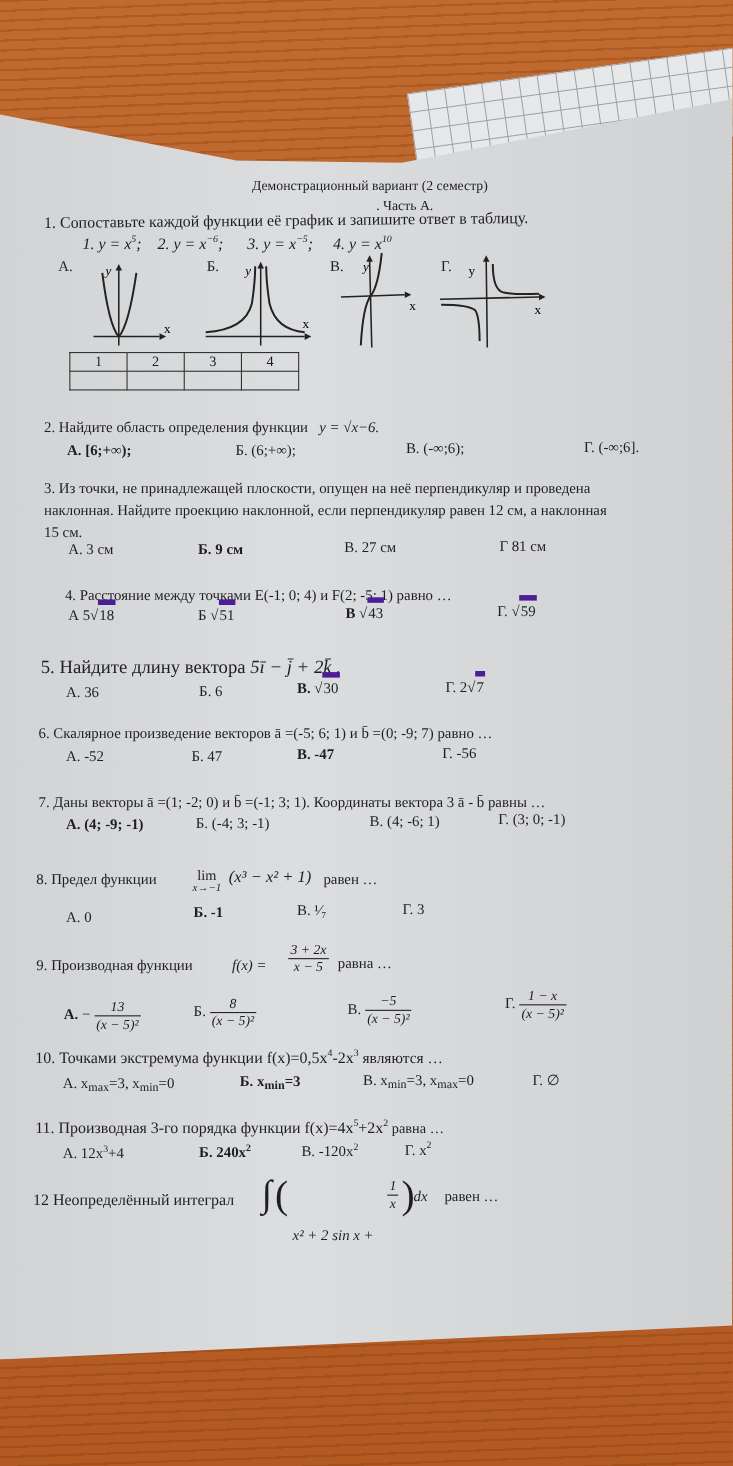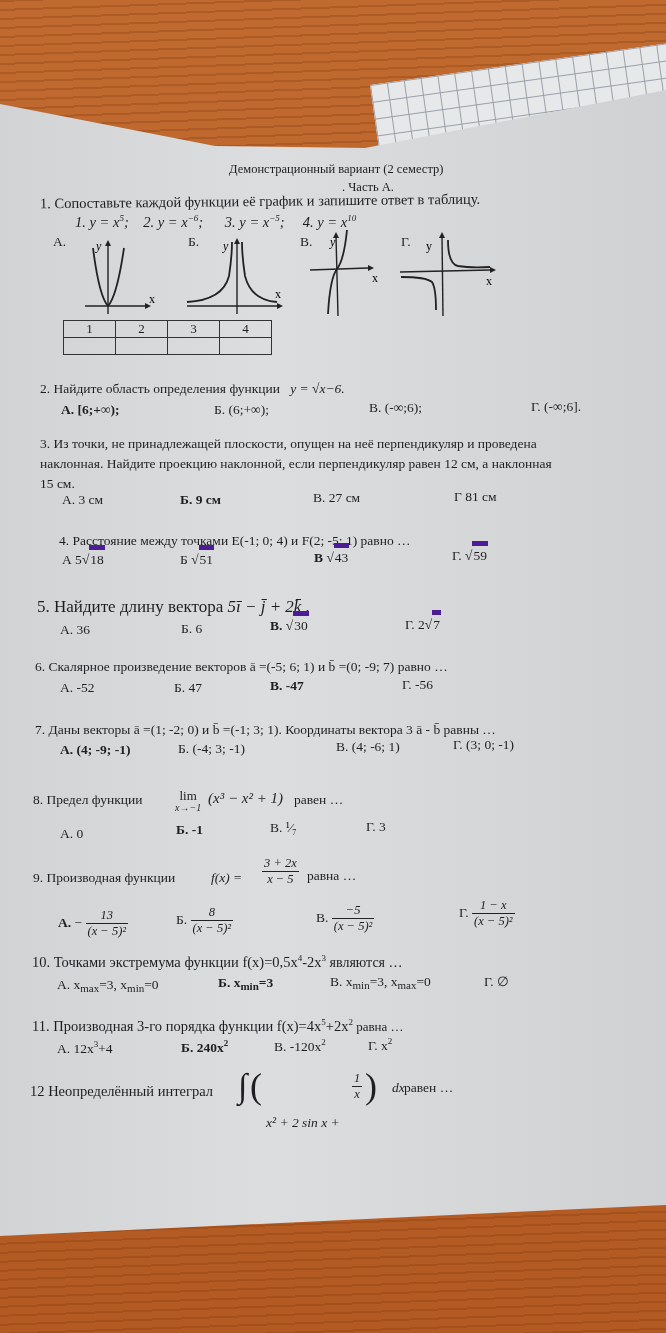--- a/index.html
+++ b/index.html
@@ -217,15 +217,15 @@
   <div class="abs opt" style="left:368px;top:1038px;"><span>Г. x</span><sup>2</sup></div>
 
   <div class="abs q" style="left:30px;top:1083px;">12 Неопределённый интеграл</div>
   <div class="abs" style="left:238px;top:1066px;font-size:34px;line-height:40px;">∫</div>
   <div class="abs" style="left:250px;top:1066px;font-size:36px;line-height:40px;font-weight:100;">(</div>
   <div class="abs opt" style="left:266px;top:1080px;font-style:italic;margin-top:35px;">x² + 2 sin x +</div>
   <div class="abs" style="left:352px;top:1071px;">
     <span class="frac"><span class="num">1</span><span class="den">x</span></span>
   </div>
   <div class="abs" style="left:365px;top:1066px;font-size:36px;line-height:40px;">)</div>
-  <div class="abs opt" style="left:376px;top:1080px;font-style:italic;margin-left:16px;">dx</div>
+  <div class="abs opt" style="left:376px;top:1080px;font-style:italic;">dx</div>
   <div class="abs opt" style="left:404px;top:1080px;">равен …</div>
 </div>
 
 </body></html>

